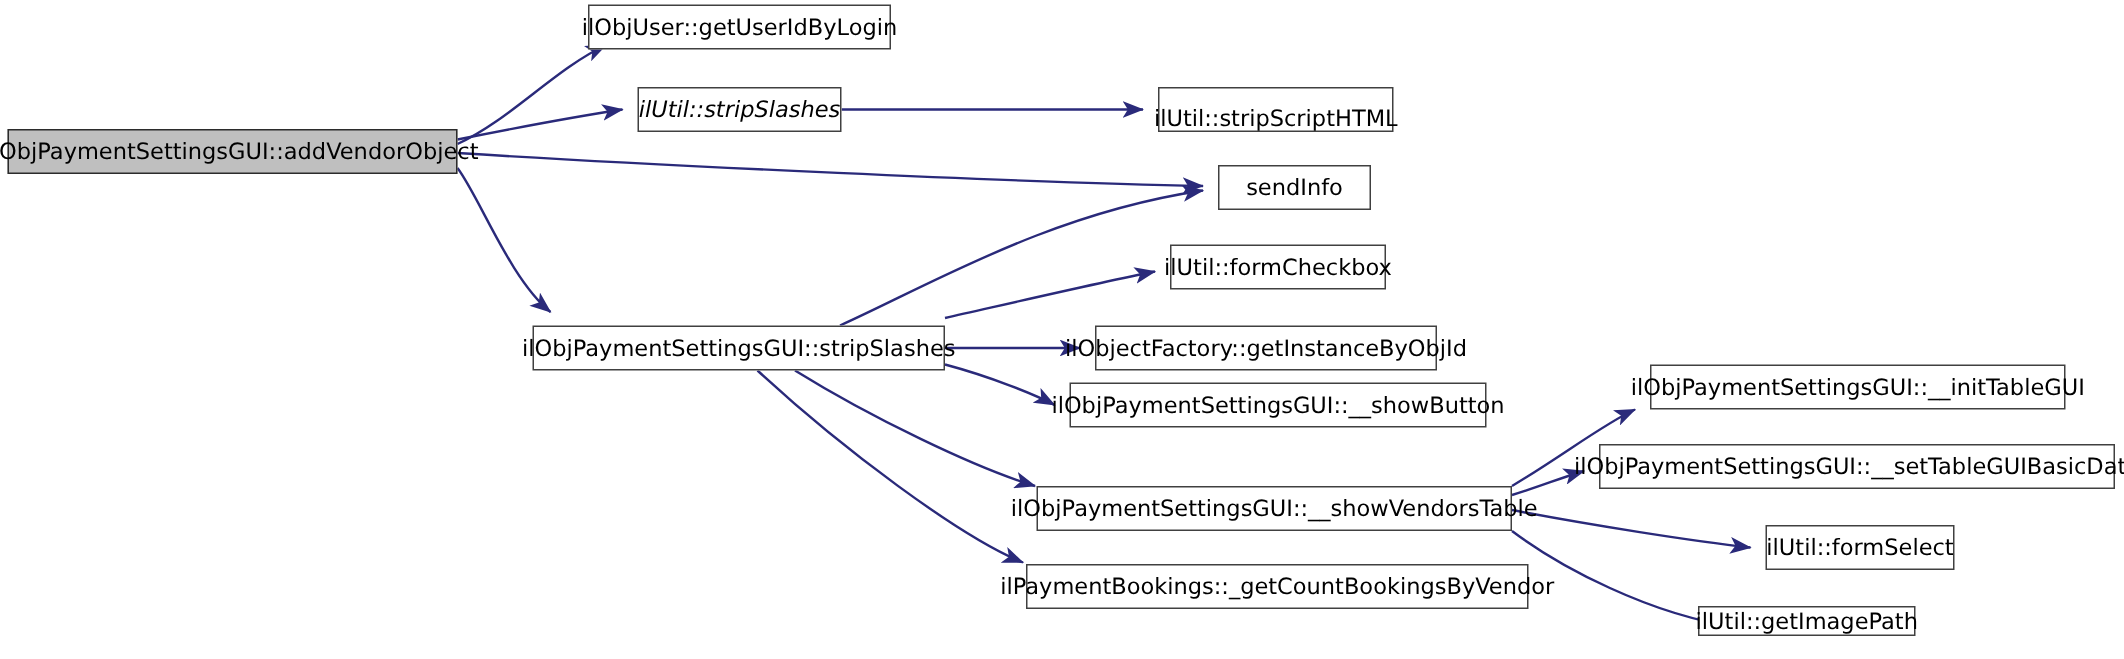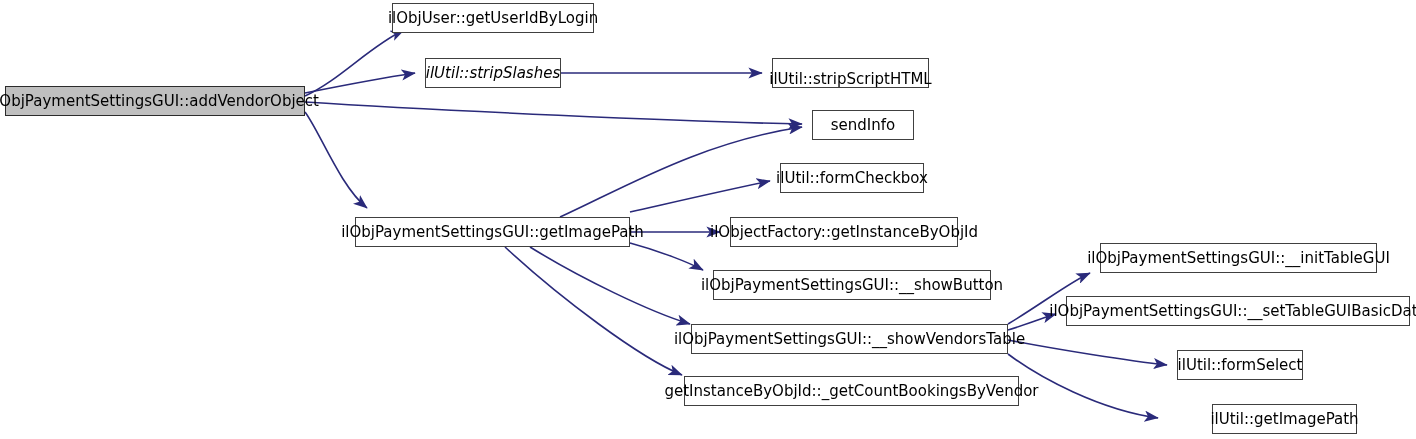--- a/index.html
+++ b/index.html
@@ -87,40 +87,40 @@
       <div class="node" style="left: 772px; top: 58px; width: 157px; height: 30px; align-items: flex-end;">
         <span class="node-label">ilUtil::stripScriptHTML</span>
       </div>
       <div class="node" style="left: 812px; top: 110px; width: 102px; height: 30px;">
         <span class="node-label">sendInfo</span>
       </div>
       <div class="node" style="left: 780px; top: 163px; width: 144px; height: 30px;">
         <span class="node-label">ilUtil::formCheckbox</span>
       </div>
       <div class="node" style="left: 355px; top: 217px; width: 275px; height: 30px;">
-        <span class="node-label">ilObjPaymentSettingsGUI::getImagePath</span>
+        <span class="node-label">ilObjPaymentSettingsGUI::stripSlashes</span>
       </div>
       <div class="node" style="left: 730px; top: 217px; width: 228px; height: 30px;">
         <span class="node-label">ilObjectFactory::getInstanceByObjId</span>
       </div>
-      <div class="node" style="left: 713px; top: 270px; width: 278px; height: 30px;">
+      <div class="node" style="left: 713px; top: 255px; width: 278px; height: 30px;">
         <span class="node-label">ilObjPaymentSettingsGUI::__showButton</span>
       </div>
       <div class="node" style="left: 691px; top: 324px; width: 317px; height: 30px; justify-content: center;">
         <span class="node-label">ilObjPaymentSettingsGUI::__showVendorsTable</span>
       </div>
       <div class="node" style="left: 684px; top: 376px; width: 335px; height: 30px;">
-        <span class="node-label">getInstanceByObjId::_getCountBookingsByVendor</span>
+        <span class="node-label">ilPaymentBookings::_getCountBookingsByVendor</span>
       </div>
       <div class="node" style="left: 1100px; top: 243px; width: 277px; height: 30px; text-align: center;">
         <span class="node-label">ilObjPaymentSettingsGUI::__initTableGUI</span>
       </div>
       <div class="node" style="left: 1066px; top: 296px; width: 344px; height: 30px;">
         <span class="node-label">ilObjPaymentSettingsGUI::__setTableGUIBasicData</span>
       </div>
       <div class="node" style="left: 1177px; top: 350px; width: 126px; height: 30px;">
         <span class="node-label">ilUtil::formSelect</span>
       </div>
-      <div class="node" style="left: 1212px; top: 404px; width: 145px; height: 30px;">
+      <div class="node" style="left: 1132px; top: 404px; width: 145px; height: 20px;">
         <span class="node-label">ilUtil::getImagePath</span>
       </div>
     </div>
 </div>
 
 </body></html>

